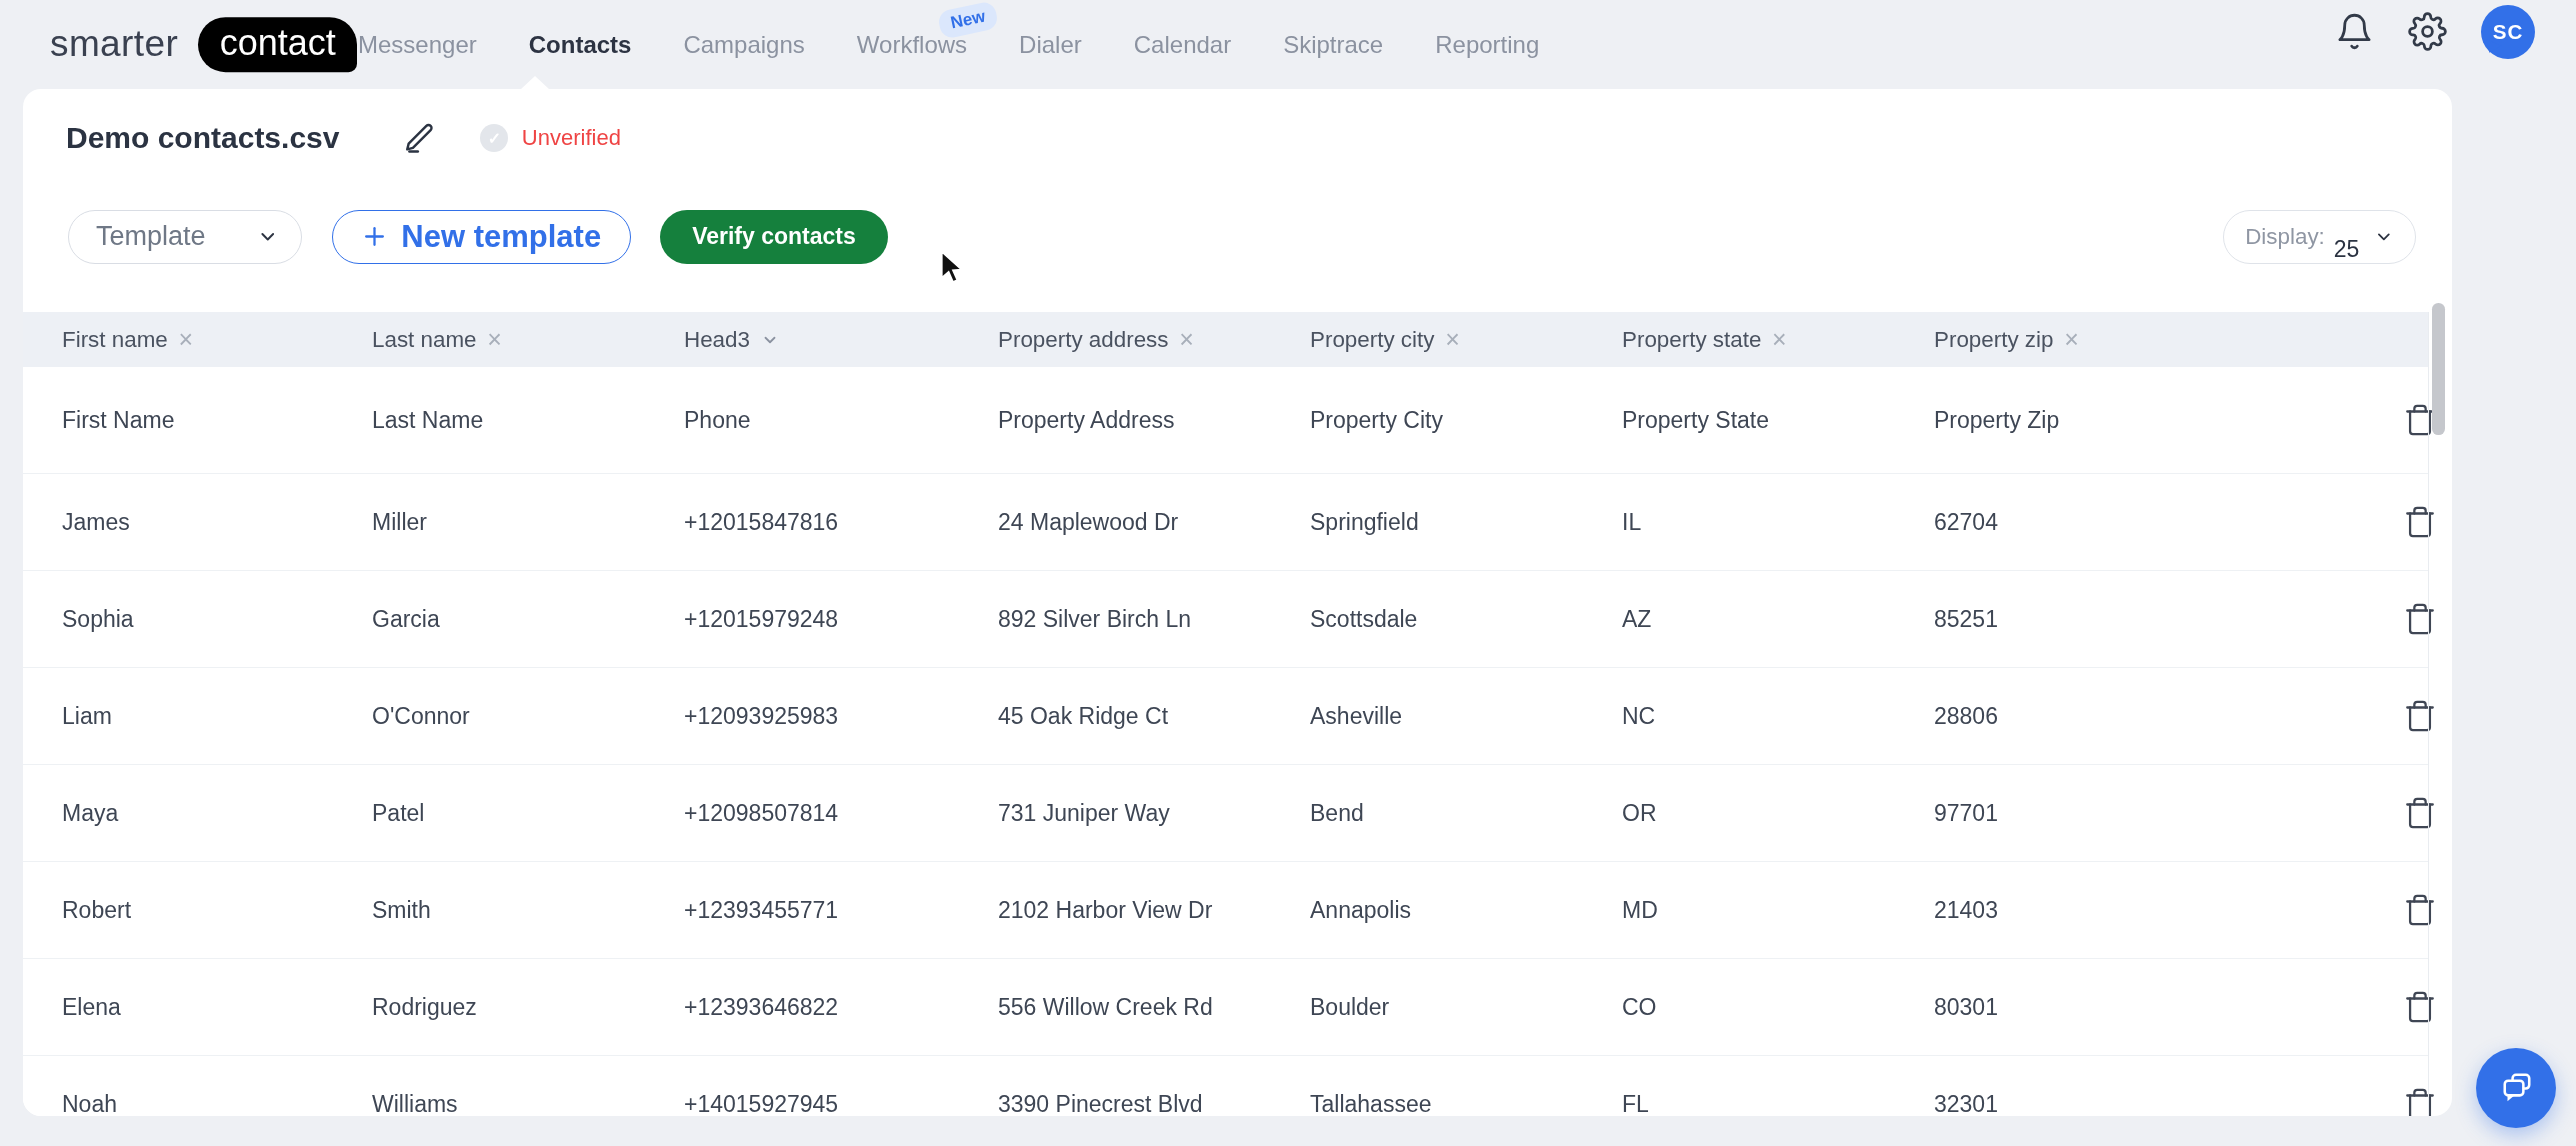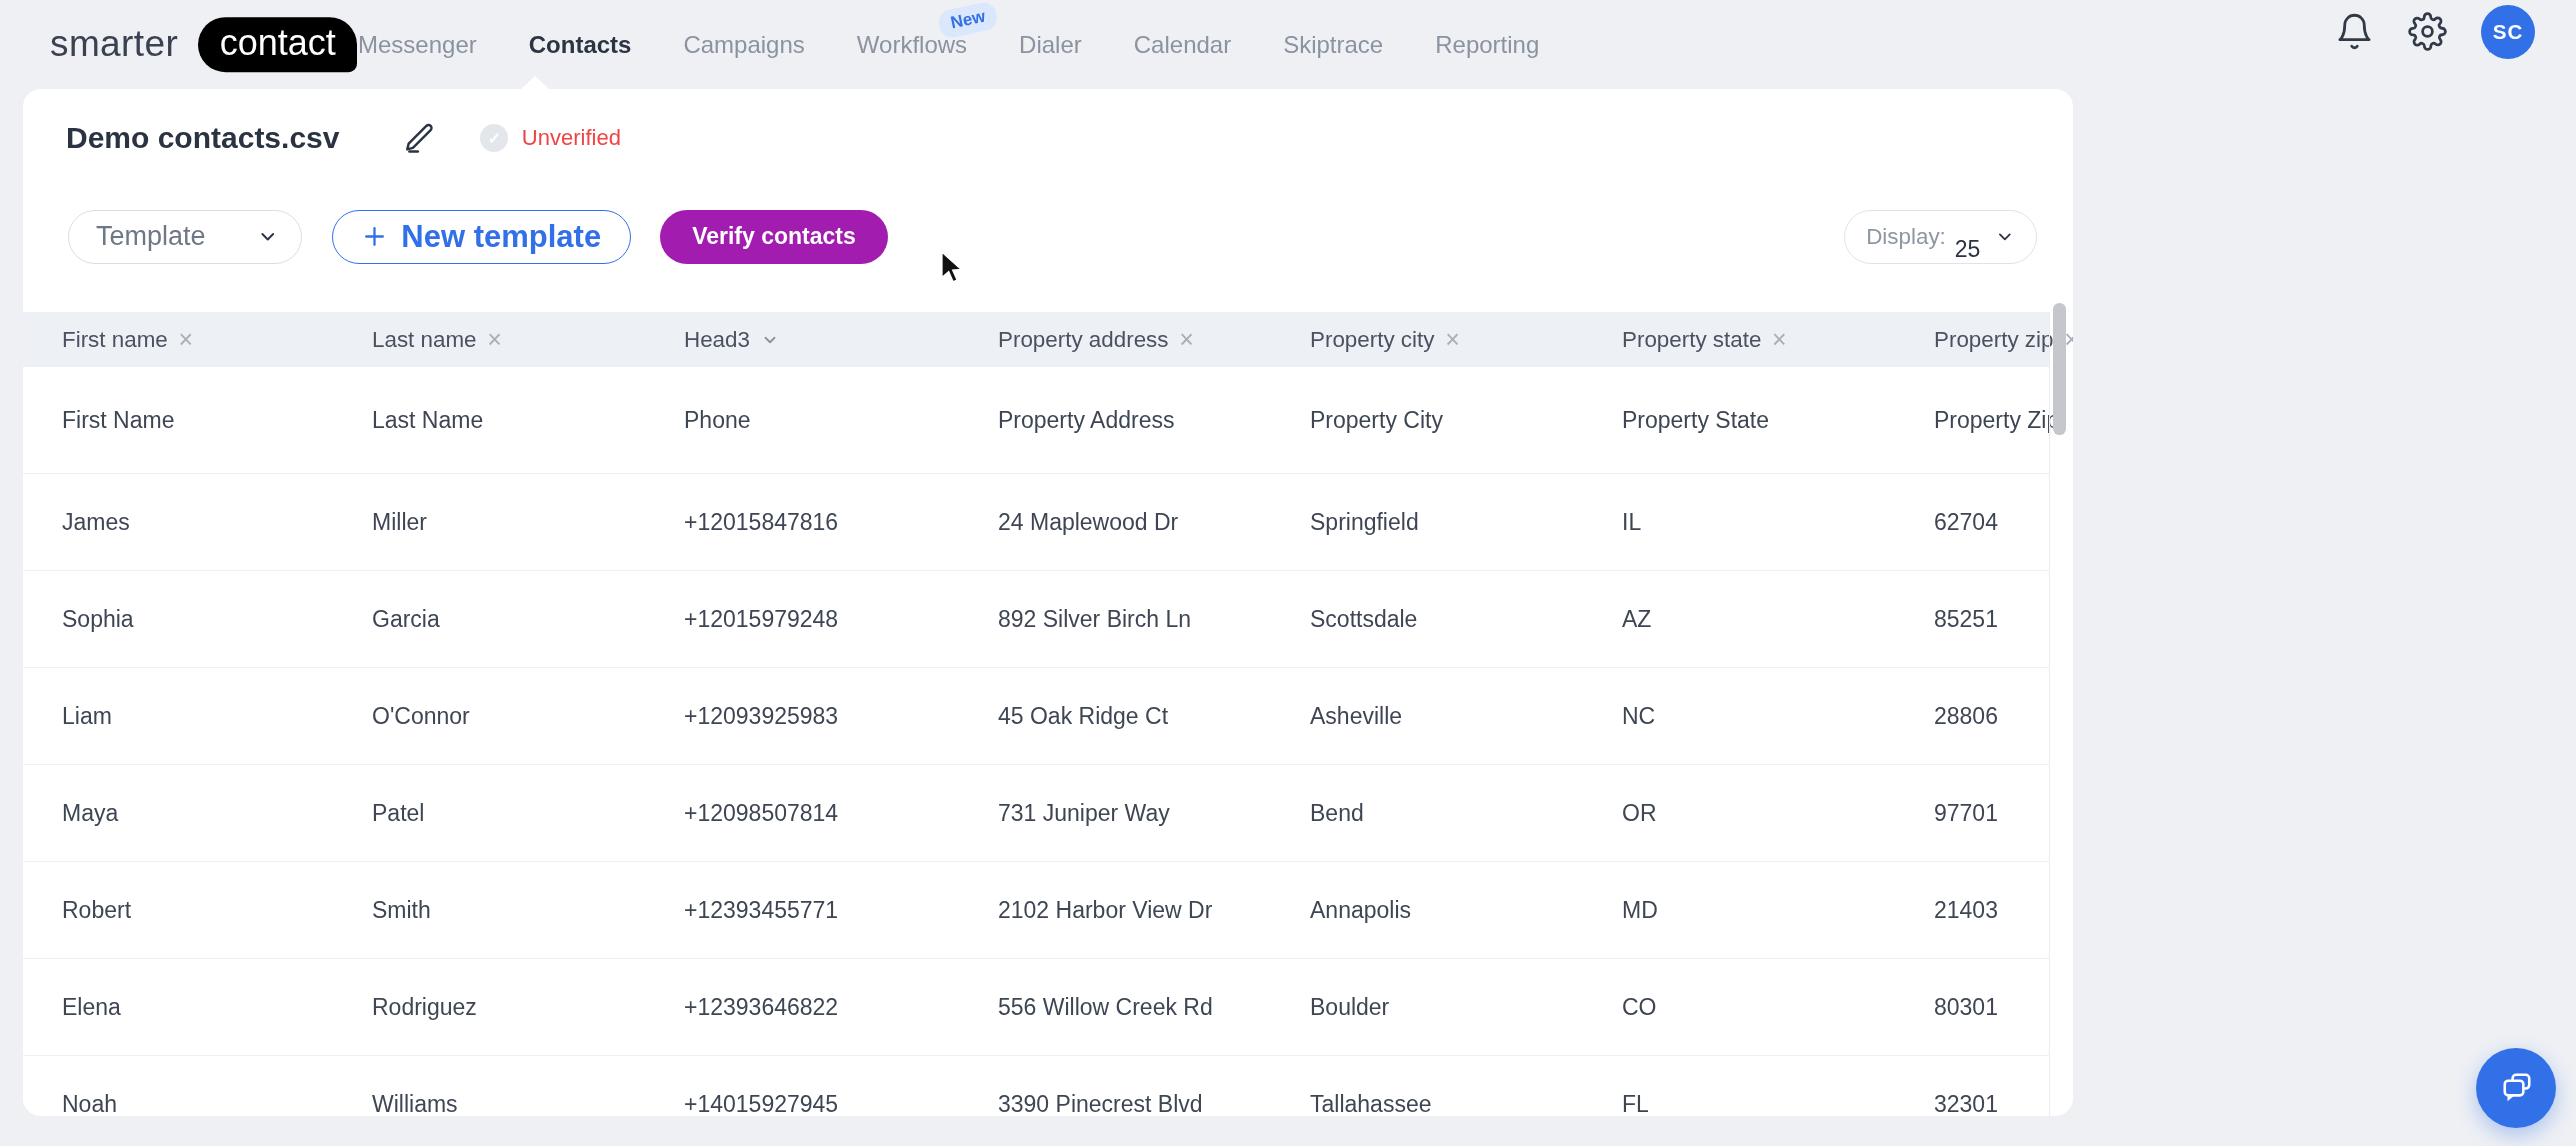--- a/index.html
+++ b/index.html
@@ -31,41 +31,41 @@
             display:flex; align-items:center; justify-content:center;
             font-size:20.6px; font-weight:bold; letter-spacing:0.9px; position:relative; cursor:pointer; }
   .avatar::after { content:""; position:absolute; left:0.9px; bottom:-2.7px; width:0; height:0;
                    border:8px solid transparent; border-top:11.6px solid #3270e8; transform:rotate(24deg); }
   .avatar span { position:relative; z-index:1; }
 
   
   .card-notch { position:absolute; left:520px; top:76px; width:0; height:0;
                 border-left:15px solid transparent; border-right:15px solid transparent;
                 border-bottom:14.3px solid #fff; }
-  .card { position:absolute; left:23px; top:89px; width:2050px; height:1027px;
+  .card { position:absolute; left:23px; top:89px; width:2429px; height:1027px;
           background:#fff; border-radius:18px; overflow:hidden; }
 
   .title-row { position:absolute; left:43px; top:32px; display:flex; align-items:center; }
   .page-title { font-size:30px; font-weight:bold; color:#2b3342; }
   .edit-btn { margin-left:64px; cursor:pointer; }
   .status { display:flex; align-items:center; margin-left:43px; }
   .status-circle { width:28px; height:28px; border-radius:50%; background:#e3e6eb;
                    display:flex; align-items:center; justify-content:center;
                    color:#fff; font-size:16px; font-weight:bold; }
   .status-label { margin-left:13.4px; font-size:22px; color:#ef4444; }
 
   
   .toolbar { position:absolute; left:45px; right:36px; top:120px; height:55px;
              display:flex; align-items:center; }
   .pill { height:54px; border-radius:27px; display:flex; align-items:center; background:#fff; cursor:pointer; }
   .btn-template { width:234px; border:0.9px solid #d9dde4; justify-content:space-between; padding:0 23px 0 27px; }
   .btn-template .lbl { font-size:27px; color:#6f7886; }
   .btn-new-template { margin-left:30px; border:0.9px solid #3270e8; padding:0 29px; gap:14.3px; }
   .btn-new-template .lbl { font-size:31px; font-weight:bold; color:#3270e8;text-align:right; }
-  .btn-verify { margin-left:29px; background:#a21caf; padding:0 32px; }
+  .btn-verify { margin-left:29px; background:#15803d; padding:0 32px; }
   .btn-verify .lbl { font-size:23px; font-weight:bold; color:#fff; }
   .btn-display { margin-left:auto; border:0.9px solid #dfe3e9; padding:0 21.5px; gap:9px; }
   .btn-display .lbl-muted { font-size:22.4px; color:#8f96a3; }
   .btn-display .lbl-dark { font-size:23px; color:#2b3342;margin-top:26px; }
   .btn-display svg { margin-left:5.4px; }
 
   
   .table { position:absolute; left:0; top:223px; right:0; bottom:0; }
   .grid-cols { display:grid;
     grid-template-columns:310px 312px 314px 312px 312px 312px 466px 81px;

